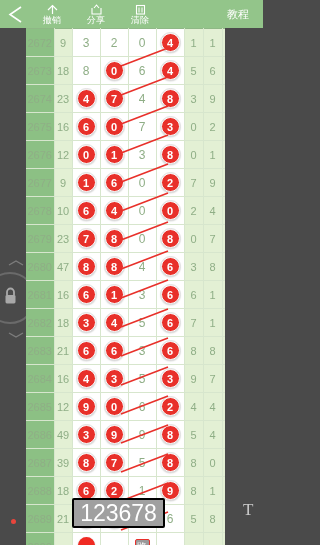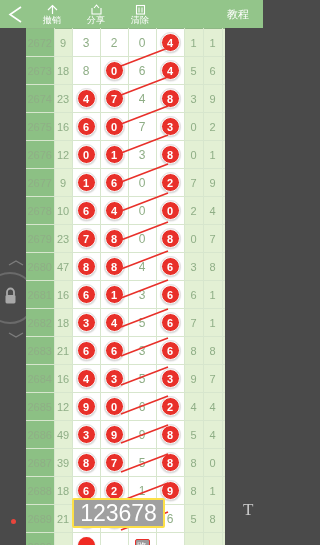--- a/index.html
+++ b/index.html
@@ -106,21 +106,21 @@
   }
   .lu-badge {
     display: inline-flex; align-items:center; justify-content:center;
     width: 15px; height: 15px;
     background: #9a9a9a; color: #ffffff; font-size: 10px;
     border: 1px solid #e8302a; border-radius: 2px;
   }
   .bignum-box {
     position: absolute; left: 72px; top: 498px;
     width: 93px; height: 30px;
-    background: #a0a0a0; border: 2px solid #fde047; border-radius: 2px;
+    background: #a0a0a0; border: 2px solid #000000; border-radius: 2px;
     display: flex; align-items: center; justify-content: center;
     color: #ffffff; font-size: 23px; letter-spacing: 0px;
   }
 </style>
 </head>
 <body>
 
 <div id="app">
 
   <div class="toolbar">

